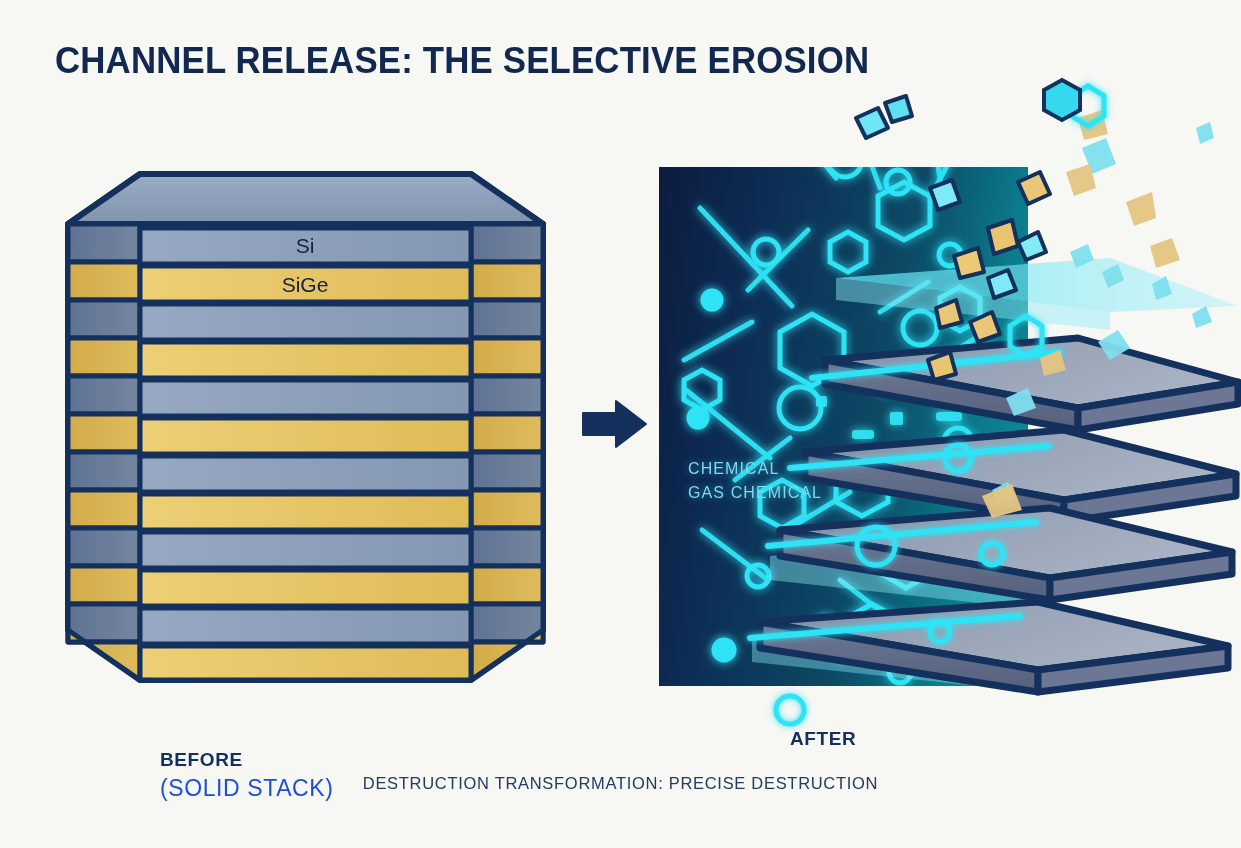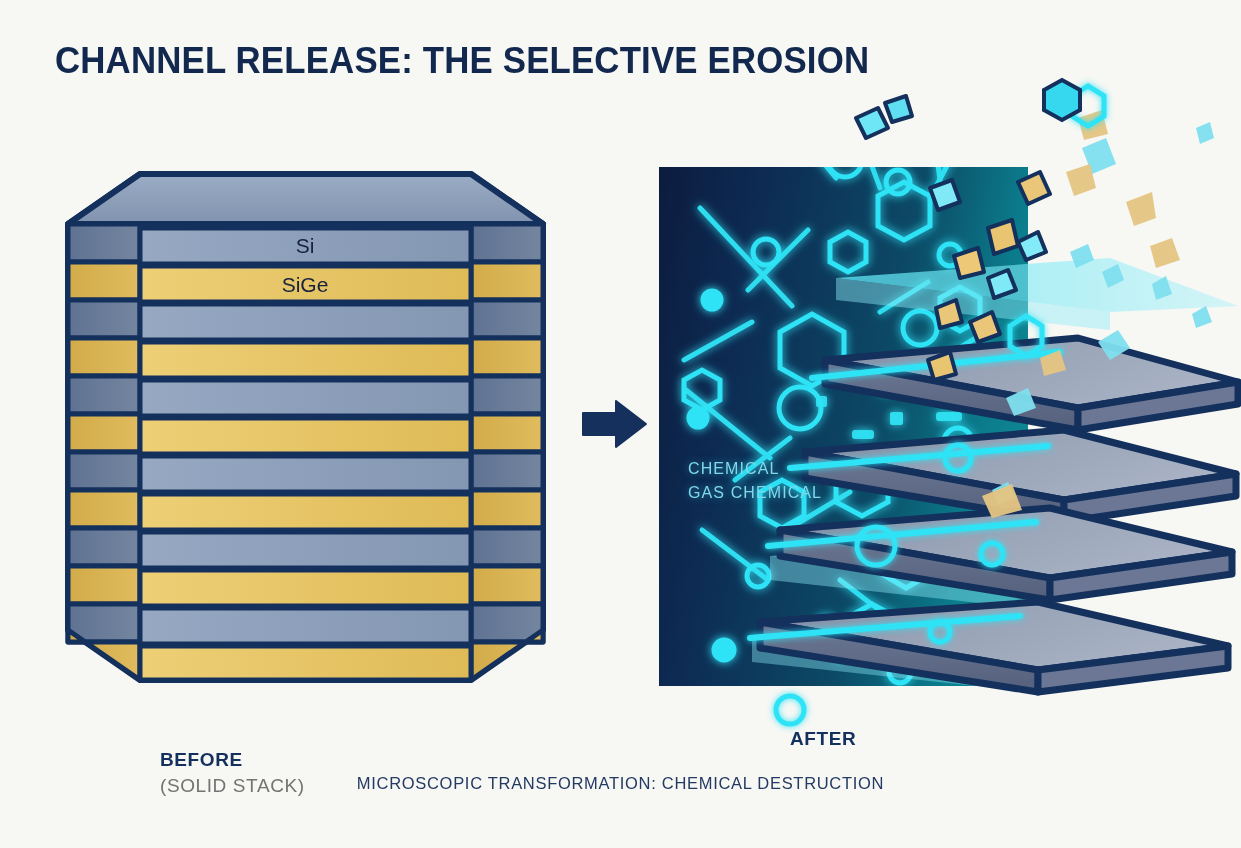--- a/index.html
+++ b/index.html
@@ -15,21 +15,21 @@
   .title{
     position:absolute;left:55px;top:40px;
     font-size:37px;font-weight:bold;letter-spacing:0.2px;
     color:#12284f;
     transform:scaleX(0.94);transform-origin:left center;
     white-space:nowrap;
   }
 
   
   .cap-strong{font-size:19px;font-weight:bold;color:#14305c;letter-spacing:.6px;}
-  .cap-sub{font-size:19px;font-weight:normal;color:#737373;letter-spacing:.6px;}
+  .cap-sub{font-size:23px;font-weight:normal;color:#1d4ed8;letter-spacing:.6px;}
   .cap-block{position:absolute;text-align:left;line-height:1.38;margin-top:42px;}
   .footer-cap{
     position:absolute;left:0;right:0;top:774px;text-align:center;
     font-size:16.5px;color:#233a63;letter-spacing:.7px;
   }
 
   
   .arrow{position:absolute;left:580px;top:398px;width:70px;height:52px;}
 
   
@@ -341,15 +341,15 @@
     <div class="glowlabel">
       <div>CHEMICAL</div>
       <div>GAS CHEMICAL</div>
     </div>
   </div>
 
   <div class="cap-block" style="left:790px;top:684px;width:360px;">
     <div class="cap-strong">AFTER</div>
   </div>
 
-  <div class="footer-cap">MICROSCOPIC TRANSFORMATION: CHEMICAL DESTRUCTION</div>
+  <div class="footer-cap">DESTRUCTION TRANSFORMATION: PRECISE DESTRUCTION</div>
 
 </div>
 
 </body></html>

